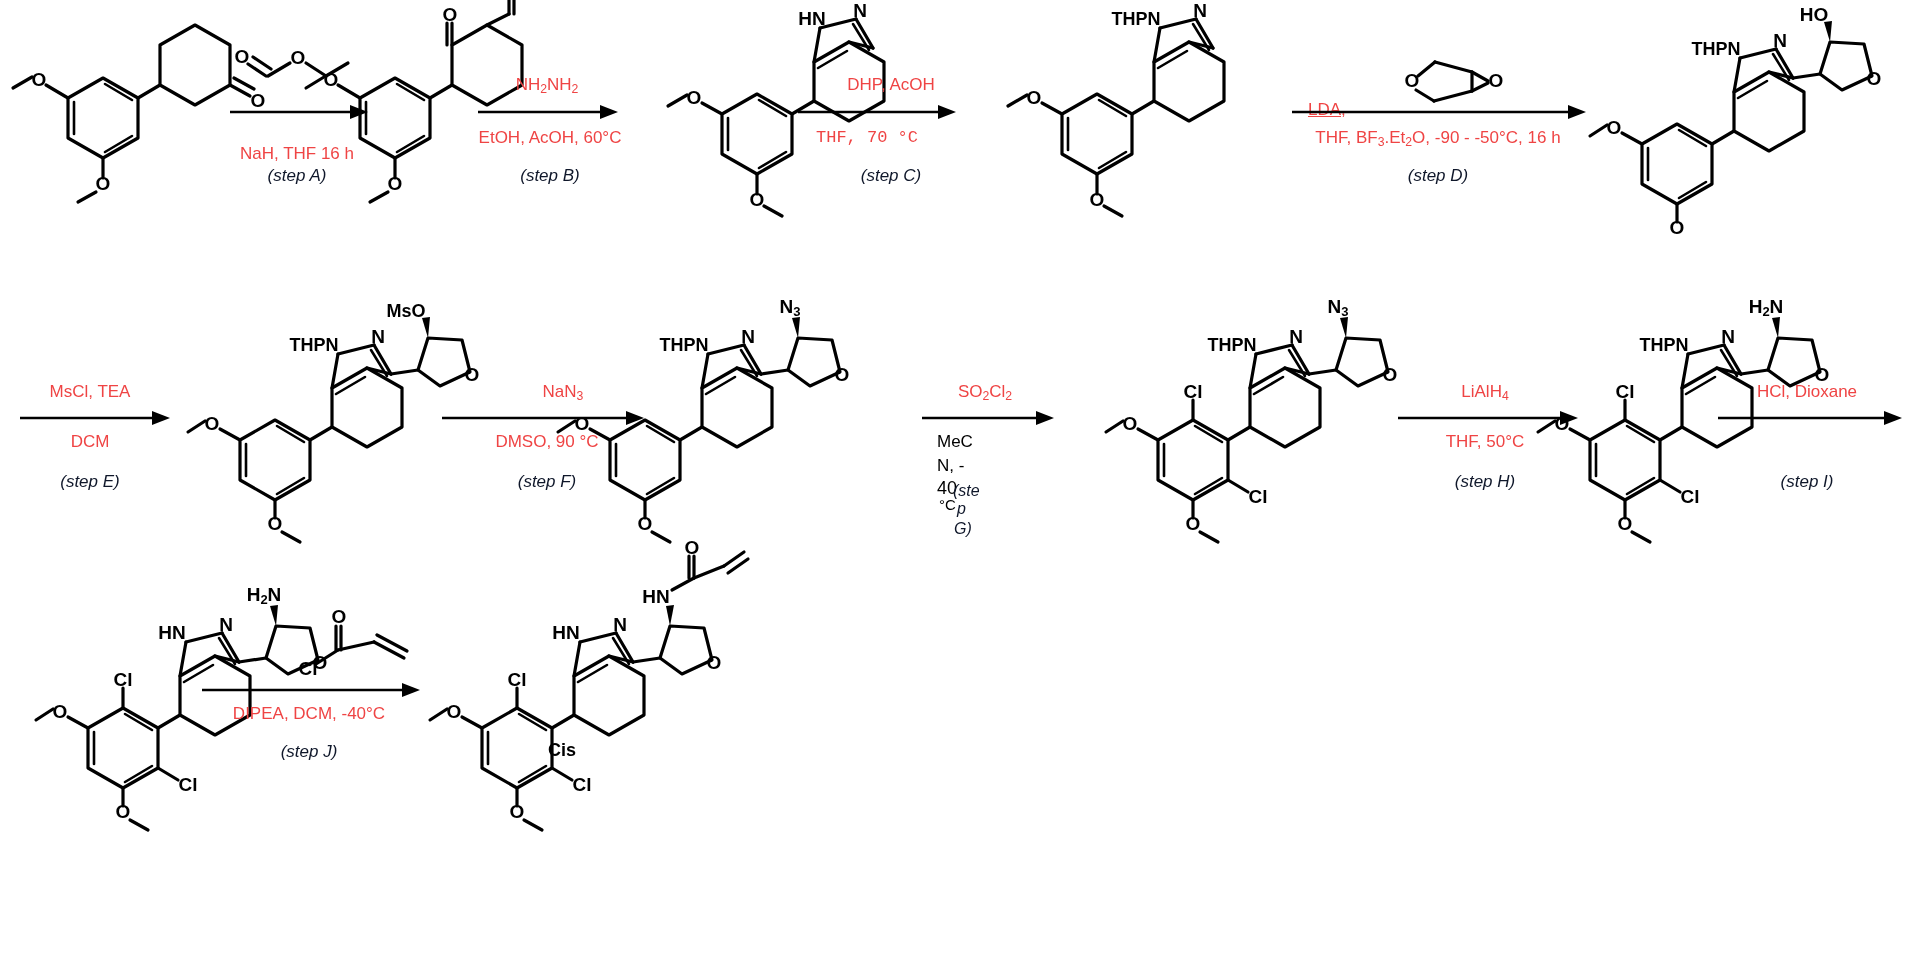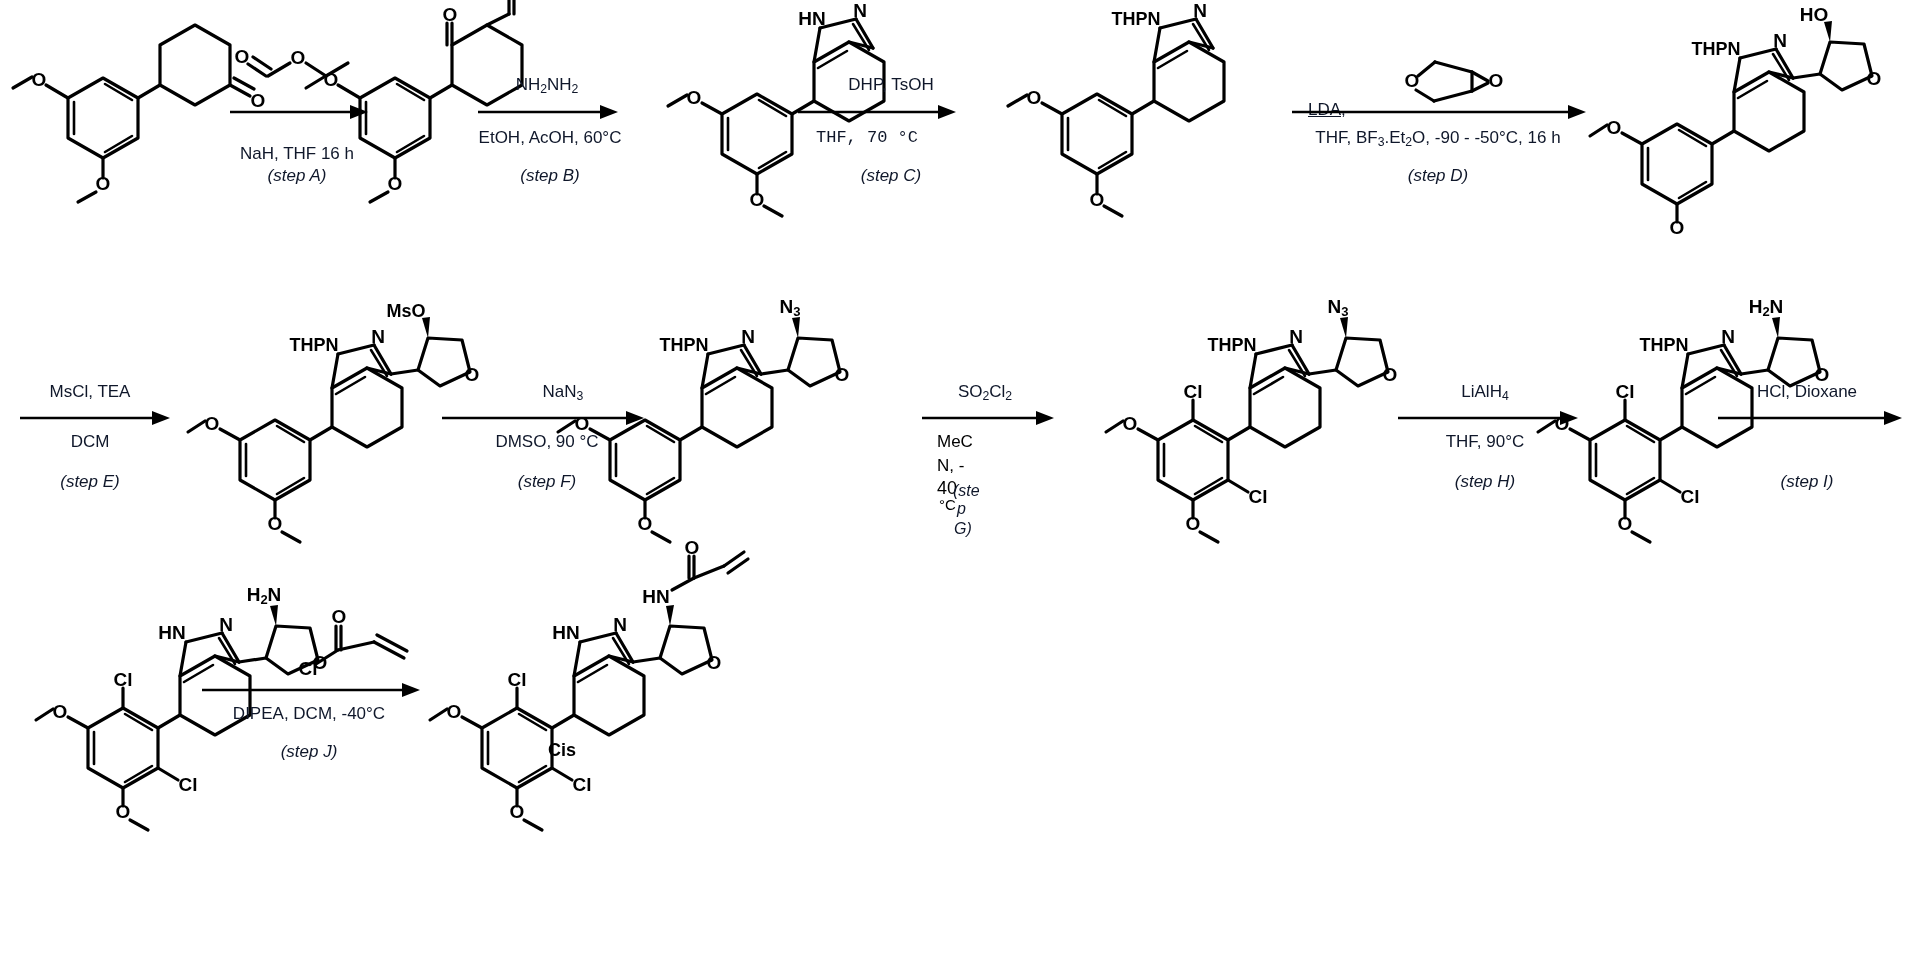--- a/index.html
+++ b/index.html
@@ -9,21 +9,21 @@
   .scheme{position:absolute;left:0;top:0;width:1909px;height:973px;}
   .node{position:absolute;}
   svg{display:block;overflow:visible;}
   .bond{stroke:#000;stroke-width:3.2;fill:none;stroke-linecap:round;stroke-linejoin:round;}
   .bond-thin{stroke:#000;stroke-width:2.6;fill:none;stroke-linecap:round;}
   .atom{font-family:"Liberation Sans", sans-serif;font-size:19px;font-weight:bold;
         fill:#000;text-anchor:middle;dominant-baseline:middle;}
   .atom-sub{font-family:"Liberation Sans", sans-serif;font-size:13px;font-weight:bold;fill:#000;}
   .arrow-line{stroke:#000;stroke-width:2.6;fill:none;}
   .arrow-head{fill:#000;}
-  .cond{position:absolute;text-align:center;font-size:17px;color:#0f172a;white-space:nowrap;}
+  .cond{position:absolute;text-align:center;font-size:17px;color:#ef4444;white-space:nowrap;}
   .stepname{position:absolute;text-align:center;font-size:17px;font-style:italic;color:#0f172a;white-space:nowrap;}
   .plainlabel{position:absolute;font-size:17px;color:#000;white-space:nowrap;}
   sub{font-size:0.72em;vertical-align:-0.28em;}
 </style>
 </head>
 <body>
 
 <div class="scheme">
 
 <div class="node" style="left:8px;top:6px;">
@@ -139,21 +139,21 @@
   <line x1="196" y1="13" x2="213" y2="42" class="bond"></line>
   <line x1="209" y1="44" x2="193" y2="18" class="bond-thin"></line>
   <line x1="213" y1="42" x2="189" y2="36" class="bond"></line>
 
   <line x1="158" y1="62" x2="187" y2="45" class="bond-thin"></line>
   <text class="atom" x="152" y="14">HN</text>
   <text class="atom" x="200" y="6">N</text>
 </svg>
 </div>
 
-<div class="cond" style="left:796px;top:75px;width:190px;">DHP, TsOH</div>
+<div class="cond" style="left:796px;top:75px;width:190px;">DHP, AcOH</div>
 <div class="node" style="left:796px;top:104px;">
 <svg width="160" height="16" viewBox="0 0 160 16">
   <line x1="2" y1="8" x2="142" y2="8" class="arrow-line"></line>
   <polygon points="142,1 160,8 142,15" class="arrow-head"></polygon>
 </svg>
 </div>
 <div class="cond" style="left:772px;top:128px;width:190px;font-family:Liberation Mono, monospace;">THF, 70 °C</div>
 <div class="stepname" style="left:796px;top:166px;width:190px;">(step C)</div>
 
 <div class="node" style="left:1000px;top:6px;">
@@ -381,21 +381,21 @@
 </svg>
 </div>
 
 <div class="cond" style="left:1400px;top:382px;width:170px;">LiAlH<sub>4</sub></div>
 <div class="node" style="left:1396px;top:410px;">
 <svg width="182" height="16" viewBox="0 0 182 16">
   <line x1="2" y1="8" x2="164" y2="8" class="arrow-line"></line>
   <polygon points="164,1 182,8 164,15" class="arrow-head"></polygon>
 </svg>
 </div>
-<div class="cond" style="left:1400px;top:432px;width:170px;">THF, 90°C</div>
+<div class="cond" style="left:1400px;top:432px;width:170px;">THF, 50°C</div>
 <div class="stepname" style="left:1400px;top:472px;width:170px;">(step H)</div>
 
 <div class="node" style="left:1540px;top:300px;">
 <svg width="300" height="220" viewBox="0 0 300 220">
   <polygon points="50,140 85,120 120,140 120,180 85,200 50,180" class="bond"></polygon>
   <line x1="56" y1="144" x2="56" y2="176" class="bond-thin"></line>
   <line x1="87" y1="194" x2="114" y2="178" class="bond-thin"></line>
   <line x1="87" y1="126" x2="114" y2="142" class="bond-thin"></line>
   <line x1="50" y1="140" x2="30" y2="129" class="bond"></line>
   <text class="atom" x="22" y="125">O</text>

